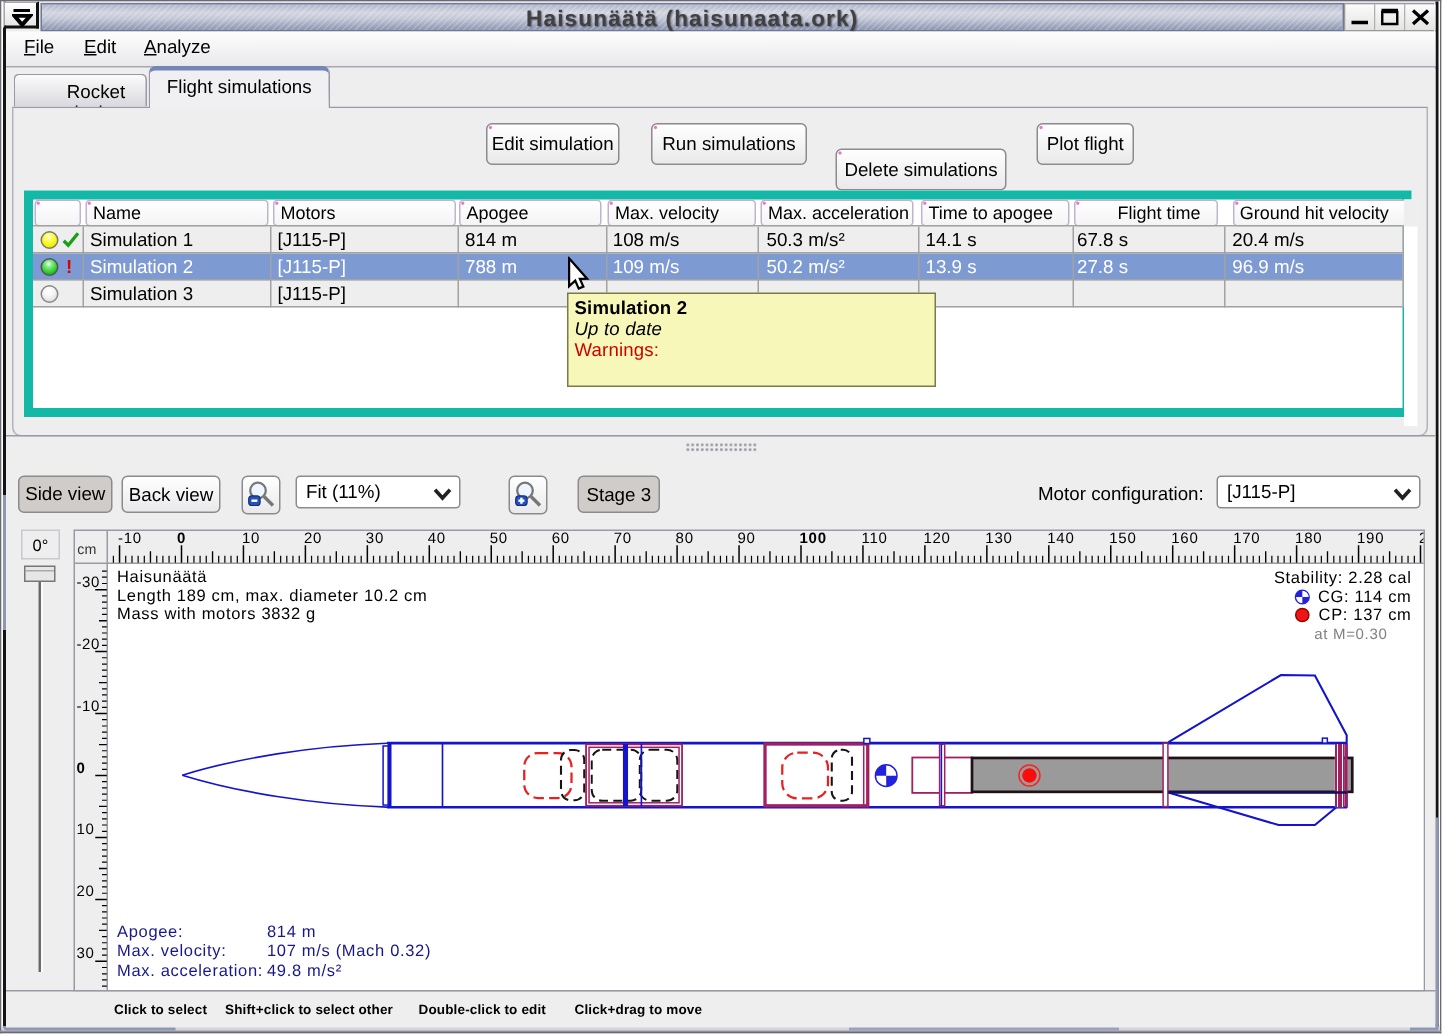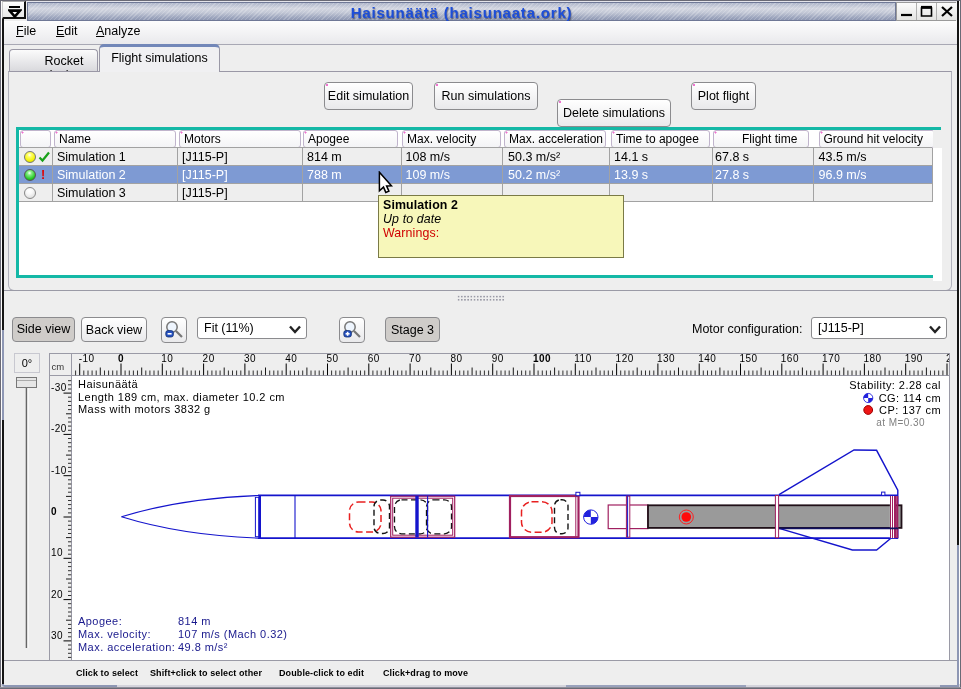--- a/index.html
+++ b/index.html
@@ -9,39 +9,39 @@
 
 #frame { left:0; top:0; width:961px; height:689px; background:#eeeeee; }
 .fr { position:absolute; }
 
 #titlebar { left:4px; top:2px; width:953px; height:19px; }
 #titlegrad { left:23px; top:0px; width:869px; height:19px;
   background:
    repeating-linear-gradient(-45deg, rgba(255,255,255,0.20) 0px, rgba(255,255,255,0.20) 1px, rgba(255,255,255,0) 1px, rgba(255,255,255,0) 3px),
    linear-gradient(#b0b7cb, #d2d5e0 32%, #c3c8d6 55%, #99a2bb 88%, #8e97b2);
   border:1px solid #6f7896; }
-#title-text { left:23px; top:2px; width:869px; height:16px; text-align:center; color:#1d4ed8; font-weight:bold; font-size:15px; letter-spacing:0.8px; text-shadow:0.8px 1px 1.2px rgba(40,40,60,0.6);}
+#title-text { left:23px; top:2px; width:869px; height:16px; text-align:center; color:#404040; font-weight:bold; font-size:15px; letter-spacing:0.8px; text-shadow:0.8px 1px 1.2px rgba(40,40,60,0.6);}
 #menubtn { left:-2px; top:-1px; width:24px; height:18px; background:linear-gradient(#ffffff,#e6e6e6); border-right:2px solid #111; border-bottom:2px solid #111; border-top:1px solid #aaa; border-left:1px solid #ccc; }
 #menubtn .bar { position:absolute; left:6px; top:4px; width:11px; height:2.4px; background:#000; }
 #winbtns { left:892px; top:0px; width:60px; height:19px; background:#ececea; border:1px solid #9a9a9a; display:flex; }
 .winbtn { position:relative; width:20px; height:17px; background:linear-gradient(#fbfbfb,#e4e4e2); border-right:1px solid #b0b0b0; }
 .winbtn:last-child { border-right:none; }
 
 #menubar { left:4px; top:21px; width:953px; height:24px; background:linear-gradient(#fdfdfd,#e9e9ec); border-bottom:1px solid #a8a8b4; }
 .menuitem { position:absolute; top:3px; font-size:12.5px; color:#000; }
 
 #tabzone { left:4px; top:46px; width:953px; height:639px; background:#eeeeee; }
 .tab { position:absolute; font-size:12.5px; color:#000; text-align:center; }
 #tab1 { left:5px; top:3px; width:89px; height:22px; background:linear-gradient(#fbfbfb,#d9d9dd); border:1px solid #9a98a6; border-bottom:none; border-radius:4px 4px 0 0; padding-top:4px;padding-left:21px; }
 #tab2 { left:95px; top:-2px; width:121px; height:28px; background:#f0f0f2; border:1px solid #9a98a6; border-bottom:none; border-radius:5px 5px 0 0; border-top:3px solid #7287b8; padding-top:4px; z-index:3;}
 #tabcontent { left:4px; top:25px; width:944px; height:220px; background:#eeeeee; border:1px solid #b2b2bc; border-top:1px solid #9a98a6; border-radius:0 0 6px 6px; }
 
 .simbtn { position:absolute; top:10px; height:28px; background:radial-gradient(circle at 2px 2px, #f070d0 0.7px, rgba(0,0,0,0) 1.4px), linear-gradient(#ffffff,#e9e9eb); border:1px solid #8b8b8e; border-radius:4px; font-size:12.5px; text-align:center; padding-top:6px; }
 
-#tablewrap { left:7px; top:55px; width:925px; height:151px; border:3px solid #14b8a6; background:#fff; }
+#tablewrap { left:7px; top:55px; width:925px; height:151px; border:6px solid #14b8a6; background:#fff; }
 .hcell { position:absolute; top:0px; height:18px; background:radial-gradient(circle at 1.5px 1.5px, #f070d0 0.7px, rgba(0,0,0,0) 1.4px), linear-gradient(#ffffff,#f4f4f6); border:1px solid #c0b4cc; border-radius:3px; font-size:12px; padding:1px 0 0 4px; color:#000; }
 .trow { position:absolute; left:0px; width:913px; height:18px; background:#eeeeee; font-size:12.5px; }
 .trow.sel { background:#7e9ad3; color:#fff; }
 .tcell { position:absolute; top:2px; white-space:nowrap; }
 .vline { position:absolute; top:18px; width:1px; height:54px; background:#a2a2a2; }
 .hline { position:absolute; left:0px; width:913px; height:1px; background:#a2a2a2; }
 .ball { position:absolute; top:3px; width:12px; height:12px; border-radius:50%; }
 
 #tooltip { left:378px; top:195px; width:246px; height:63px; background:#f7f7ba; border:1px solid #7a7a46; font-size:12.4px; line-height:14px; letter-spacing:0.12px; white-space:nowrap; padding:2px 4px; z-index:10; }
 
@@ -122,21 +122,21 @@
         <svg class="abs" style="left:19px; top:3px;" width="13" height="12" viewBox="0 0 13 12">
             <path d="M1.5,6.5 L4.5,9.5 L11,1.5" fill="none" stroke="#18a018" stroke-width="2.2"></path>
           </svg>
         <div class="tcell" style="left:38px;">Simulation 1</div>
         <div class="tcell" style="left:163px;">[J115-P]</div>
         <div class="tcell" style="left:288px;">814 m</div>
         <div class="tcell" style="left:386.5px;">108 m/s</div>
         <div class="tcell" style="left:489px;">50.3 m/s²</div>
         <div class="tcell" style="left:595px;">14.1 s</div>
         <div class="tcell" style="left:696px;">67.8 s</div>
-        <div class="tcell" style="left:799.5px;">43.5 m/s</div>
+        <div class="tcell" style="left:799.5px;">20.4 m/s</div>
       </div>
       <div class="trow sel" style="top:36px;">
         <div class="ball" style="left:5px; background:radial-gradient(circle at 4.5px 3px,#ffffff 0px,#88ee88 2px,#22c822 6px,#007500 11px); border:1px solid #555;"></div>
         <div class="tcell" style="left:22px; color:#e00000; font-weight:bold;">!</div>
         <div class="tcell" style="left:38px;">Simulation 2</div>
         <div class="tcell" style="left:163px;">[J115-P]</div>
         <div class="tcell" style="left:288px;">788 m</div>
         <div class="tcell" style="left:386.5px;">109 m/s</div>
         <div class="tcell" style="left:489px;">50.2 m/s²</div>
         <div class="tcell" style="left:595px;">13.9 s</div>

